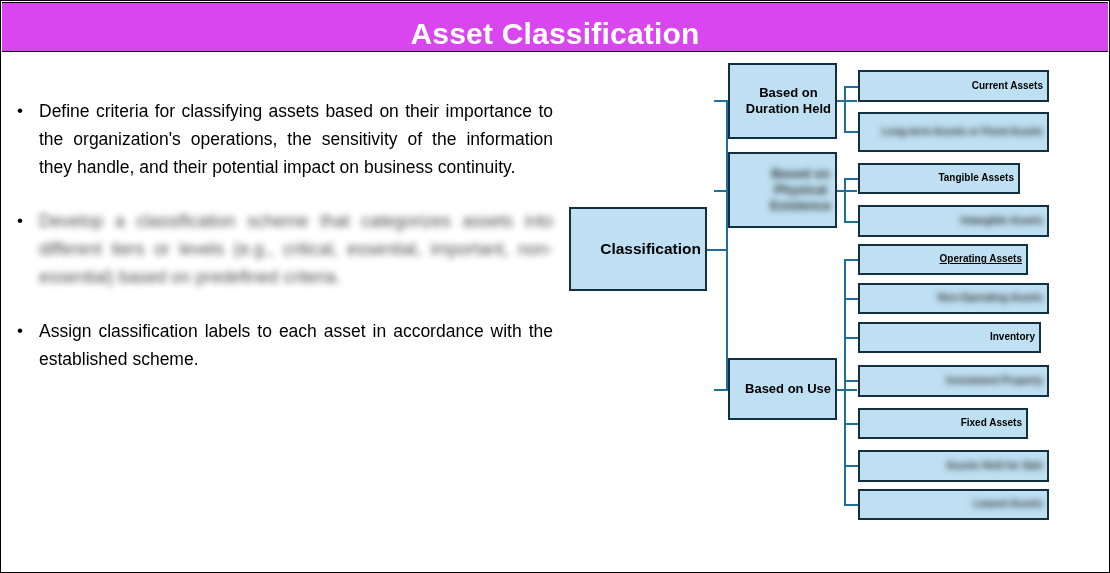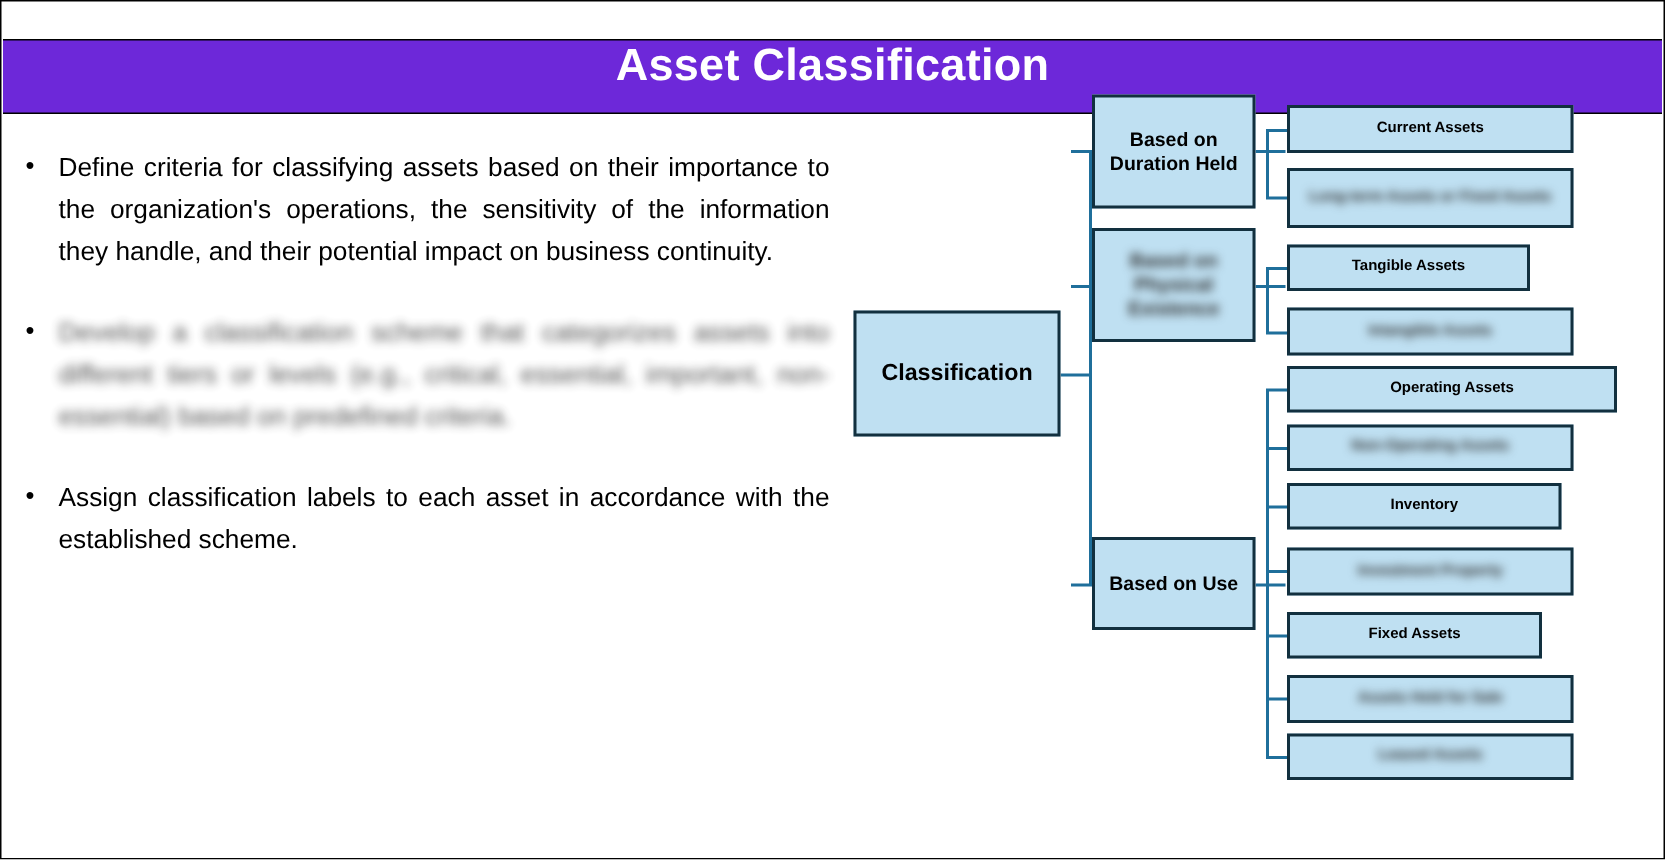--- a/index.html
+++ b/index.html
@@ -19,28 +19,27 @@
     box-sizing: border-box;
     overflow: hidden;
   }
   
   #title-bar {
     position: absolute;
     left: 1px;
     top: 1px;
     width: 1106px;
     height: 50px;
-    background: #6d28d9;
+    background: #d946ef;
     border-top: 1px solid #000000;
     border-bottom: 1px solid #000000;
     box-sizing: border-box;
     display: flex;
-    align-items: flex-start;
+    align-items: flex-end;
     justify-content: center;
-    margin-top: 24px;
   }
   #title-text {
     color: #ffffff;
     font-size: 30px;
     font-weight: bold;
     letter-spacing: 0.2px;
     font-family: "Liberation Sans", sans-serif;
   }
 
   
@@ -89,21 +88,21 @@
     height: 573px;
     pointer-events: none;
   }
   .node {
     position: absolute;
     background: #BFE0F2;
     border: 2px solid #12303F;
     box-sizing: border-box;
     display: flex;
     align-items: center;
-    justify-content: center;
+    justify-content: flex-end;
     text-align: center;
     color: #000000;
     font-weight: bold;
     font-family: "Liberation Sans", sans-serif;
     line-height: 1.22;
     pointer-events: auto;
   }
   .node.lvl1 { font-size: 15.5px; }
   .node.lvl2 { font-size: 13px; }
   .node.lvl3 { font-size: 10px; }
@@ -209,21 +208,21 @@
     </div>
 
     <div class="node lvl3" style="left:857px; top:162px; width:162px; height:31px;">
       <span class="lbl">Tangible Assets</span>
     </div>
 
     <div class="node lvl3 blurry" style="left:857px; top:204px; width:191px; height:32px;">
       <span class="lbl">Intangible Assets</span>
     </div>
 
-    <div class="node lvl3" style="left:857px; top:243px; width:220px; height:31px;">
+    <div class="node lvl3" style="left:857px; top:243px; width:170px; height:31px;text-decoration:underline;">
       <span class="lbl">Operating Assets</span>
     </div>
 
     <div class="node lvl3 blurry" style="left:857px; top:282px; width:191px; height:31px;">
       <span class="lbl">Non-Operating Assets</span>
     </div>
 
     <div class="node lvl3" style="left:857px; top:321px; width:183px; height:31px;">
       <span class="lbl">Inventory</span>
     </div>

